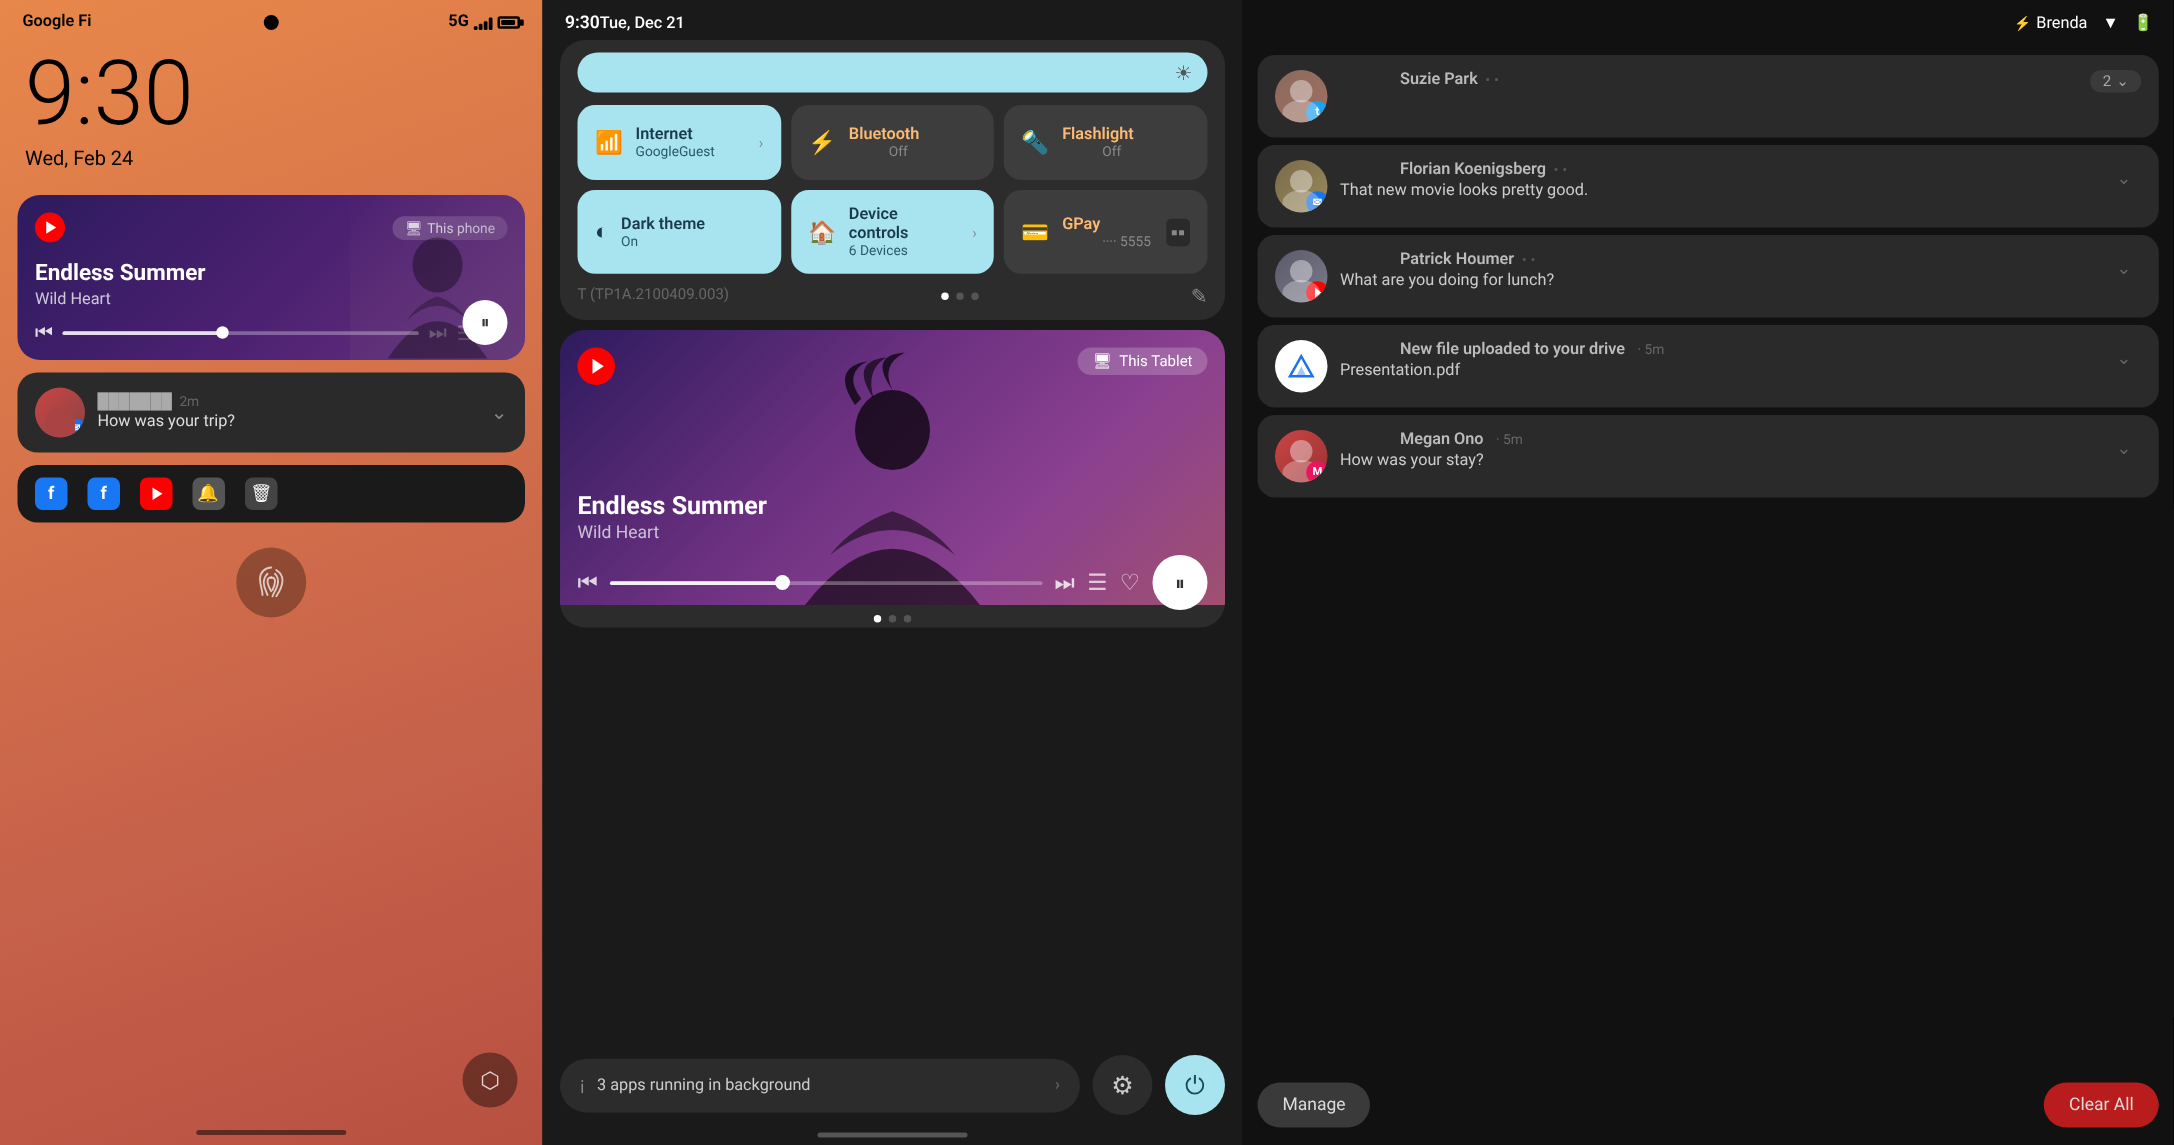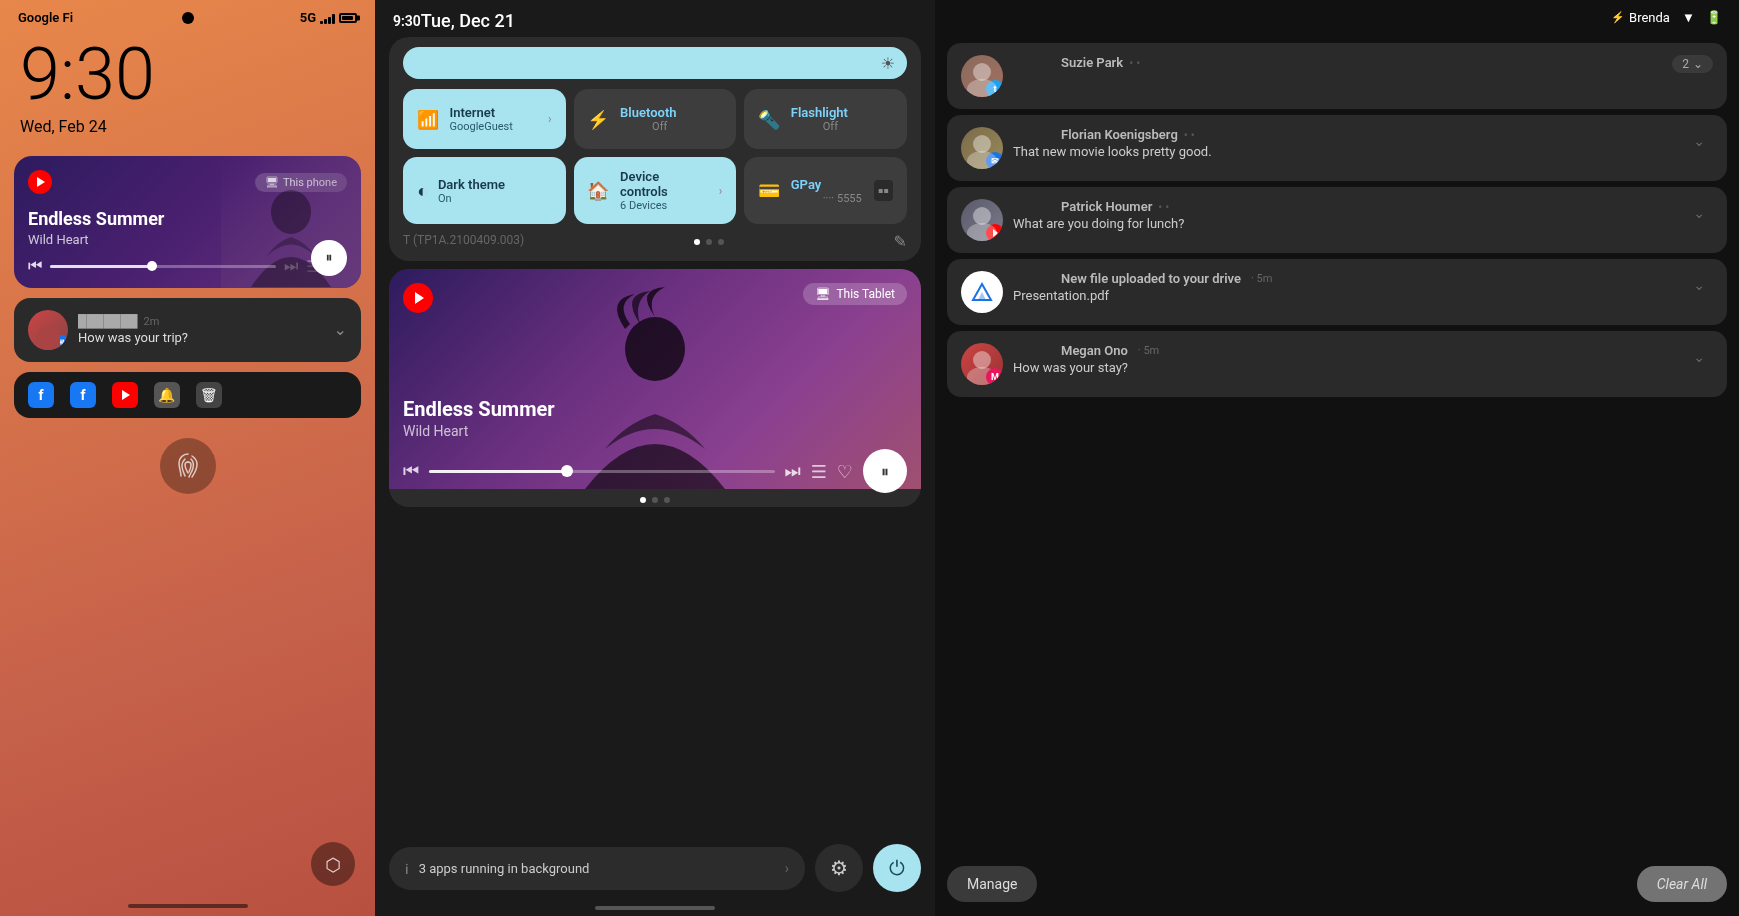--- a/index.html
+++ b/index.html
@@ -8,21 +8,21 @@
       width: 1739px;
       height: 916px;
       overflow: hidden;
       font-family: 'Google Sans', 'Roboto', sans-serif;
       display: flex;
       align-items: stretch;
     }
 
     
     .phone-panel {
-      width: 375px;
+      width: 434px;
       background: linear-gradient(160deg, #e8874a 0%, #d4714a 40%, #c5604a 70%, #b85040 100%);
       position: relative;
       border-radius: 0 0 0 0;
       overflow: hidden;
       flex-shrink: 0;
     }
     .phone-status-bar {
       display: flex;
       justify-content: space-between;
       align-items: center;
@@ -305,21 +305,21 @@
       cursor: pointer;
       min-height: 60px;
     }
     .qs-tile.active { background: #a8e4f0; }
     .qs-tile-icon { font-size: 18px; flex-shrink: 0; }
     .qs-tile.active .qs-tile-icon { color: #1a3a4a; }
     .qs-tile:not(.active) .qs-tile-icon { color: #ddd; }
     .qs-tile-text { }
     .qs-tile-title { font-size: 13px; font-weight: 600; }
     .qs-tile.active .qs-tile-title { color: #1a3a4a; }
-    .qs-tile:not(.active) .qs-tile-title { color: #7dd3fc; }
+    .qs-tile:not(.active) .qs-tile-title { color: #fdba74; }
     .qs-tile-sub { font-size: 11px; }
     .qs-tile.active .qs-tile-sub { color: #2a5a6a; }
     .qs-tile:not(.active) .qs-tile-sub { color: #888; margin-left: 32px; }
     .qs-tile-chevron { margin-left: auto; font-size: 12px; color: #888; }
 
     .tablet-page-dots {
       display: flex;
       justify-content: center;
       gap: 6px;
       margin: 8px 0 4px;
@@ -610,29 +610,28 @@
       background: #3a3a3a;
       border: none;
       border-radius: 20px;
       padding: 10px 20px;
       font-size: 14px;
       color: #ddd;
       cursor: pointer;
       font-family: inherit;
     }
     .clear-all-btn {
-      background: #737373;
+      background: #b91c1c;
       border: none;
       border-radius: 20px;
       padding: 10px 20px;
       font-size: 14px;
       color: #ddd;
       cursor: pointer;
       font-family: inherit;
-      font-style: italic;
     }
 
     
     .signal-bars {
       display: flex;
       align-items: flex-end;
       gap: 1px;
       height: 12px;
     }
     .signal-bar {
@@ -758,21 +757,21 @@
     </svg>
   </div>
 
   <div class="phone-bottom-btn">⬡</div>
   <div class="phone-home-bar"></div>
 </div>
 
 <div class="tablet-panel">
   <div class="tablet-status-bar">
     <span style="font-weight:600">9:30</span>
-    <span style="font-size:18px">Tue, Dec 21</span>
+    <span style="font-size:13px">Tue, Dec 21</span>
     <div style="flex:1"></div>
   </div>
 
   <div class="tablet-quick-settings">
     <div class="brightness-row">
       <div class="brightness-slider">
         <span class="brightness-icon">☀</span>
       </div>
     </div>
     <div class="qs-grid">

